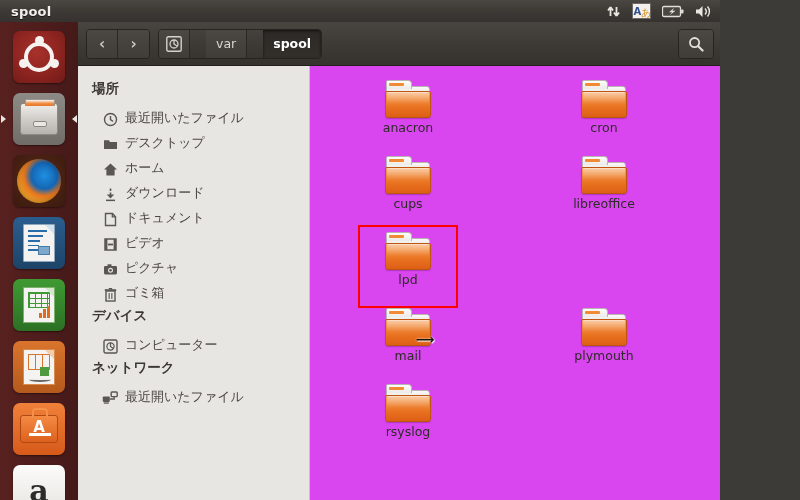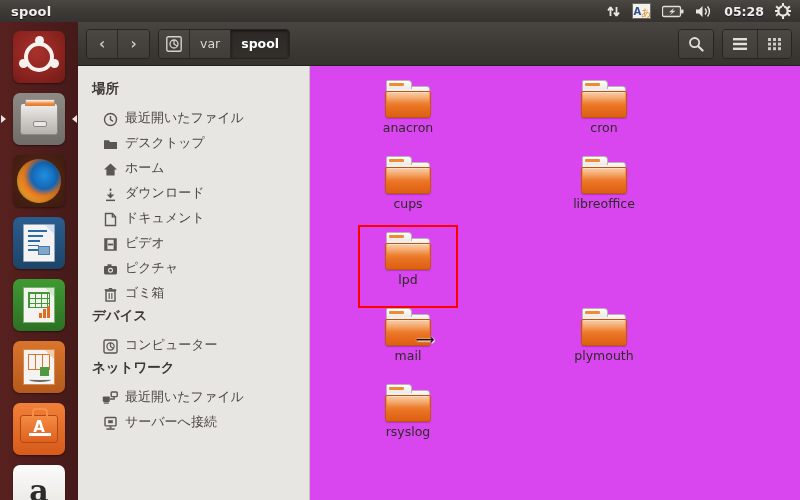--- a/index.html
+++ b/index.html
@@ -5,21 +5,21 @@
   * { box-sizing: border-box; margin: 0; padding: 0; }
   html, body {
     width: 800px; height: 500px;
     overflow: hidden;
     font-family: "DejaVu Sans", "Liberation Sans", sans-serif;
     background: #3c3b37;
   }
 
   #screen {
     position: relative;
-    width: 800px; height: 500px;
+    width: 720px; height: 500px;
     overflow: hidden;
     padding-left: 48px;
   }
 
   
   #top-panel {
     position: absolute; left: 0; top: 0;
     width: 800px; height: 22px;
     background: linear-gradient(to bottom, #4a4642 0%, #3c3834 55%, #353230 100%);
     display: flex; align-items: center;
@@ -170,21 +170,21 @@
     min-width: 31px; padding: 0 9px;
     display: flex; align-items: center; justify-content: center;
     background: linear-gradient(to bottom, #4b4742 0%, #403c37 100%);
     color: #cfcbc6; font-size: 13px;
     border-right: 1px solid #2b2824;
   }
   .tb-btn:last-child { border-right: none; }
   .tb-chev { font-size: 15px; color: #c9c5c0; font-weight: bold; }
 
   
-  #breadcrumb { display: flex; height: 30px; border:1px solid #26241f; border-radius:4px; overflow:hidden; }
+  #breadcrumb { display: flex; height: 30px; border:1px solid #26241f; border-radius:4px; overflow:hidden;gap:16px; }
   .crumb {
     display: flex; align-items: center; justify-content:center;
     padding: 0 10px;
     background: linear-gradient(to bottom, #4b4742 0%, #403c37 100%);
     color: #d9d5d0; font-size: 12.5px;
     border-right: 1px solid #2b2824;
   }
   .crumb:last-child { border-right: none; }
   .crumb.active {
     background: linear-gradient(to bottom, #2c2926 0%, #332f2b 100%);
@@ -621,31 +621,20 @@
             <svg width="16" height="15" viewBox="0 0 16 15">
                 <rect x="0.8" y="5.5" width="7" height="5.4" rx="0.8" fill="#595653"></rect>
                 <rect x="9.2" y="1" width="6" height="4.6" rx="0.8" fill="none" stroke="#595653" stroke-width="1.4"></rect>
                 <path d="M8 8 L12.2 8 L12.2 5.6" stroke="#595653" stroke-width="1.3" fill="none"></path>
                 <rect x="1.8" y="11.4" width="5" height="1.3" fill="#595653"></rect>
               </svg>
           </span>
           <span>最近開いたファイル</span>
         </div>
 
-        <div class="side-item">
-          <span class="side-ico">
-            <svg width="15" height="15" viewBox="0 0 15 15">
-                <rect x="2" y="1.5" width="11" height="8.4" rx="0.8" fill="none" stroke="#595653" stroke-width="1.4"></rect>
-                <rect x="5.2" y="4.2" width="4.6" height="3" fill="#595653"></rect>
-                <rect x="6.6" y="10" width="1.8" height="2.4" fill="#595653"></rect>
-                <rect x="3.4" y="12.3" width="8.2" height="1.5" fill="#595653"></rect>
-              </svg>
-          </span>
-          <span>サーバーへ接続</span>
-        </div>
 
       </div>
 
       <div id="iconview">
 
         <div class="row">
           <div class="cell">
             <div class="folder">
               <span class="back"></span>
                 <span class="tab"></span>

